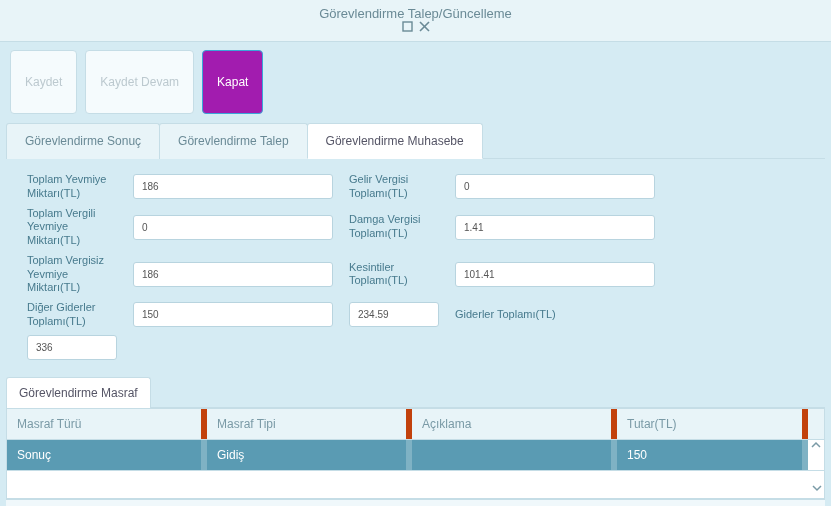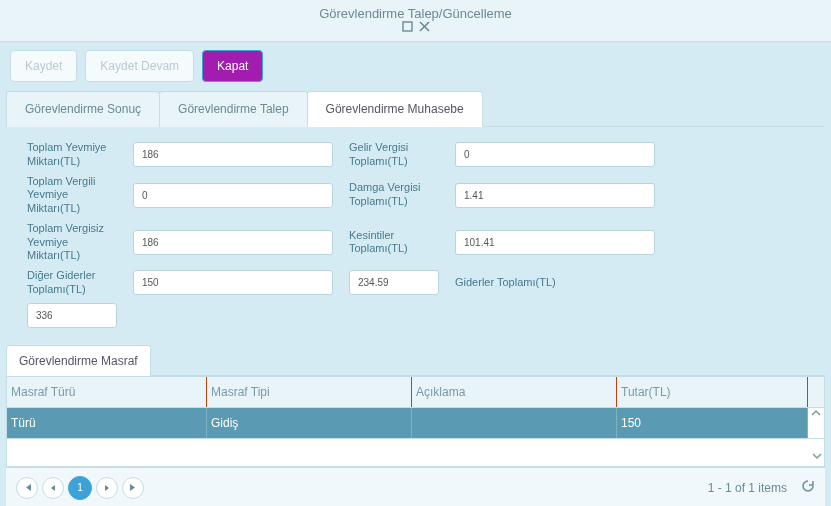--- a/index.html
+++ b/index.html
@@ -33,21 +33,21 @@
   .titlebar-icons span { cursor: pointer; color: #6a8a96; font-size: 12px; }
   .toolbar {
     padding: 8px 10px;
     display: flex;
     gap: 8px;
   }
   .btn {
     border: 1px solid #c5dde6;
     background: #f5fbfd;
     color: #bcc9cf;
-    padding: 8px 14px;
+    padding: 24px 14px;
     border-radius: 4px;
     font-size: 12px;
     cursor: pointer;
   }
   .btn.primary {
     background: #a21caf;
     border-color: #3aa6d8;
     color: #fff;
   }
   .tabs-outer {
@@ -121,22 +121,22 @@
   .grid-head, .grid-row {
     display: grid;
     grid-template-columns: 200px 205px 205px 1fr 16px;
   }
   .grid-head {
     background: #e8f4f8;
     color: #7a9aa6;
     border-bottom: 1px solid #c5dde6;
   }
   .grid-head > div, .grid-row > div {
-    padding: 8px 4px;
-    border-right: 1px solid #c2410c;
+    padding: 8px 10px;
+    border-right: 6px solid #c2410c;
     font-size: 12px;
     overflow: hidden;
     white-space: nowrap;
   }
   .grid-head > div:last-child, .grid-row > div:last-child { border-right: none; padding:0;}
   .grid-row {
     background: #5a9bb3;
     color: #fff;
     border-bottom: 1px solid #c5dde6;
   }
@@ -237,21 +237,21 @@
   <div class="grid">
     <div class="grid-head">
       <div>Masraf Türü</div>
       <div>Masraf Tipi</div>
       <div>Açıklama</div>
       <div>Tutar(TL)</div>
       <div></div>
     </div>
     <div class="grid-body">
       <div class="grid-row">
-        <div>Türü</div>
+        <div>Sonuç</div>
         <div>Gidiş</div>
         <div></div>
         <div>150</div>
         <div class="scroll-stub">
           <svg width="10" height="10" viewBox="0 0 10 10">
               <path d="M1 7 L5 3 L9 7" fill="none" stroke="#7a9aa6" stroke-width="1.5"></path>
             </svg>
         </div>
       </div>
       <div style="position:absolute; right:2px; bottom:2px;">

